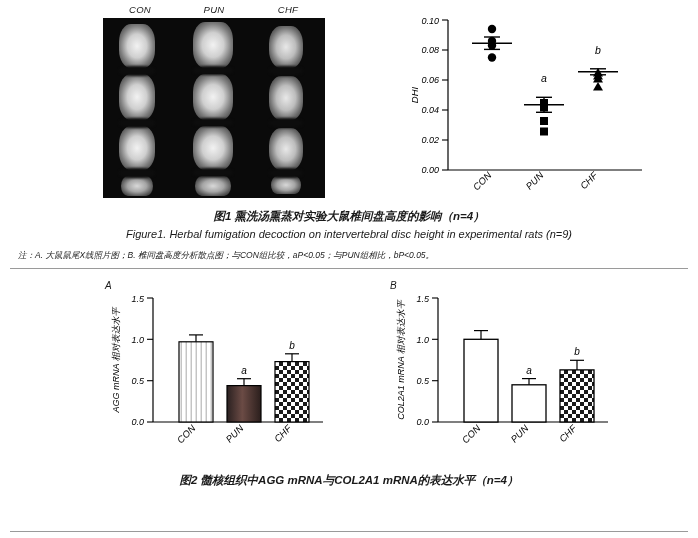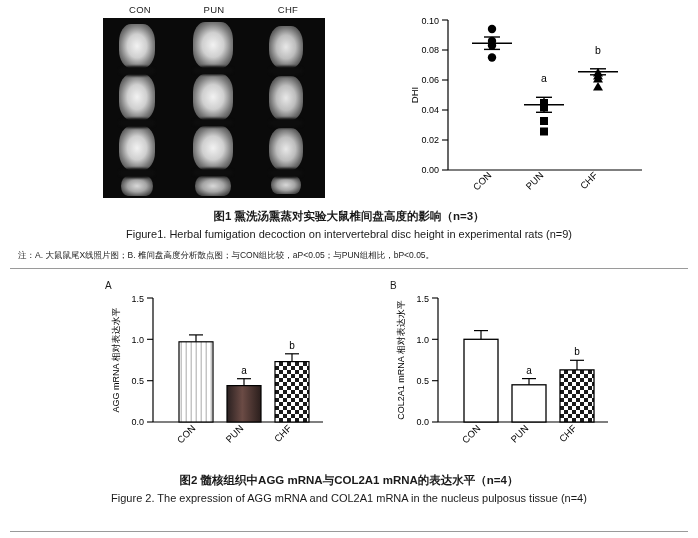--- a/index.html
+++ b/index.html
@@ -12,20 +12,21 @@
     height: 538px;
     font-family: "Liberation Sans", sans-serif;
     color: #1a1a1a;
     position: relative;
     overflow: hidden;
   }
   .page {
     position: relative;
     width: 698px;
     height: 538px;
+    font-style: italic;
   }
 
   
   .fig1 {
     position: absolute;
     left: 0; top: 0;
     width: 698px;
     height: 282px;
   }
   .xray-wrap {
@@ -268,21 +269,21 @@
         </g>
         <text x="206" y="44" font-size="10.5" fill="#000" text-anchor="middle">b</text>
 
         <text x="100" y="166" font-size="9.5" fill="#000" text-anchor="end" transform="rotate(-45 100 166)">CON</text>
         <text x="152" y="166" font-size="9.5" fill="#000" text-anchor="end" transform="rotate(-45 152 166)">PUN</text>
         <text x="206" y="166" font-size="9.5" fill="#000" text-anchor="end" transform="rotate(-45 206 166)">CHF</text>
       </svg>
     </div>
 
     <div class="fig1-cap">
-      <div class="cap cap-cn">图1  熏洗汤熏蒸对实验大鼠椎间盘高度的影响（n=3）</div>
+      <div class="cap cap-cn">图1  熏洗汤熏蒸对实验大鼠椎间盘高度的影响（n=4）</div>
       <div class="cap cap-en">Figure1. Herbal fumigation decoction on intervertebral disc height in experimental rats (n=9)</div>
       <div class="note">注：A. 大鼠鼠尾X线照片图；B. 椎间盘高度分析散点图；与CON组比较，aP&lt;0.05；与PUN组相比，bP&lt;0.05。</div>
     </div>
   </div>
 
   <div class="divider d1"></div>
 
   <div class="fig2">
 
     <div class="panel-letter" style="left:105px; top:8px;">A</div>
@@ -400,18 +401,17 @@
         <text x="197" y="65" font-size="10" fill="#000" text-anchor="middle">b</text>
 
         <text x="101" y="139" font-size="9.5" fill="#000" text-anchor="end" transform="rotate(-45 101 139)">CON</text>
         <text x="149" y="139" font-size="9.5" fill="#000" text-anchor="end" transform="rotate(-45 149 139)">PUN</text>
         <text x="197" y="139" font-size="9.5" fill="#000" text-anchor="end" transform="rotate(-45 197 139)">CHF</text>
       </svg>
     </div>
 
     <div class="fig2-cap">
       <div class="cap cap-cn">图2  髓核组织中AGG mRNA与COL2A1 mRNA的表达水平（n=4）</div>
-      <div class="cap cap-en">Figure 2. The expression of AGG mRNA and COL2A1 mRNA in the nucleus pulposus tissue (n=4)</div>
     </div>
   </div>
 
   <div class="divider d2"></div>
 </div>
 
 </body></html>

